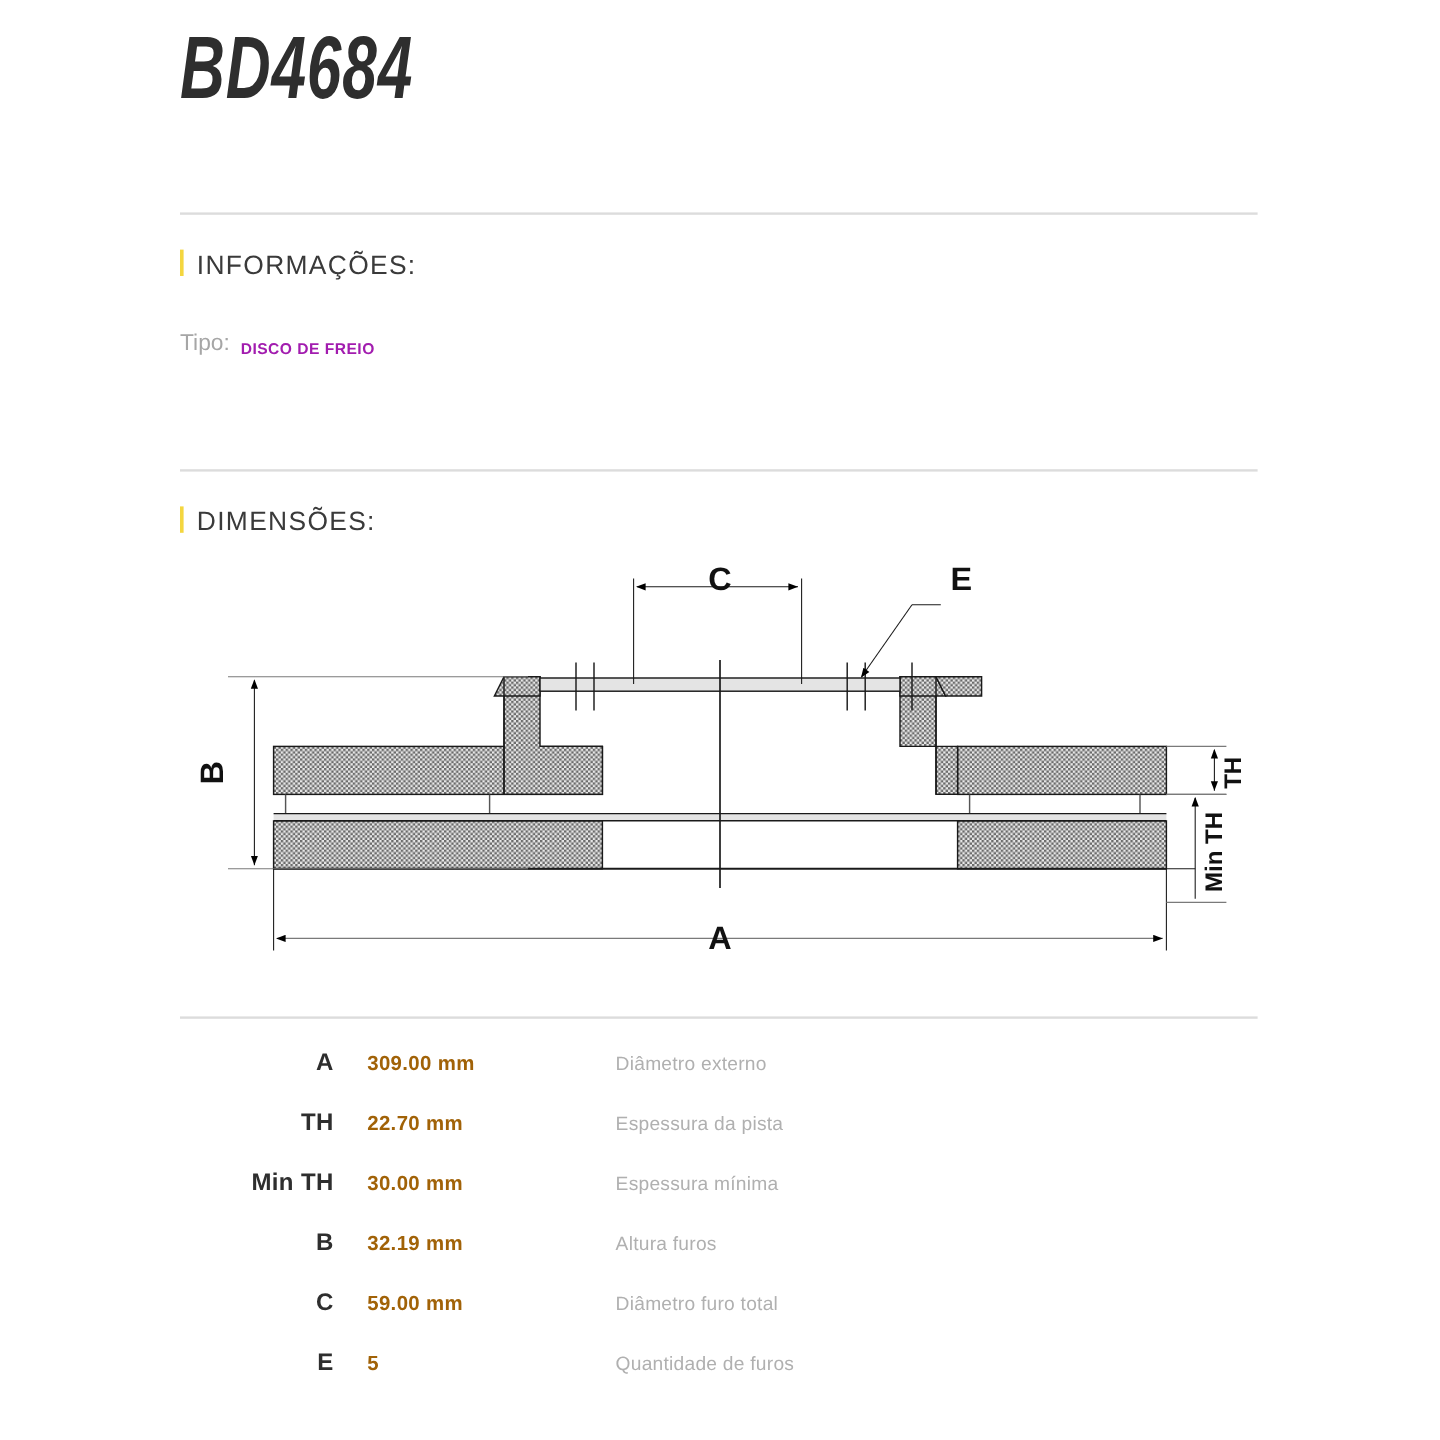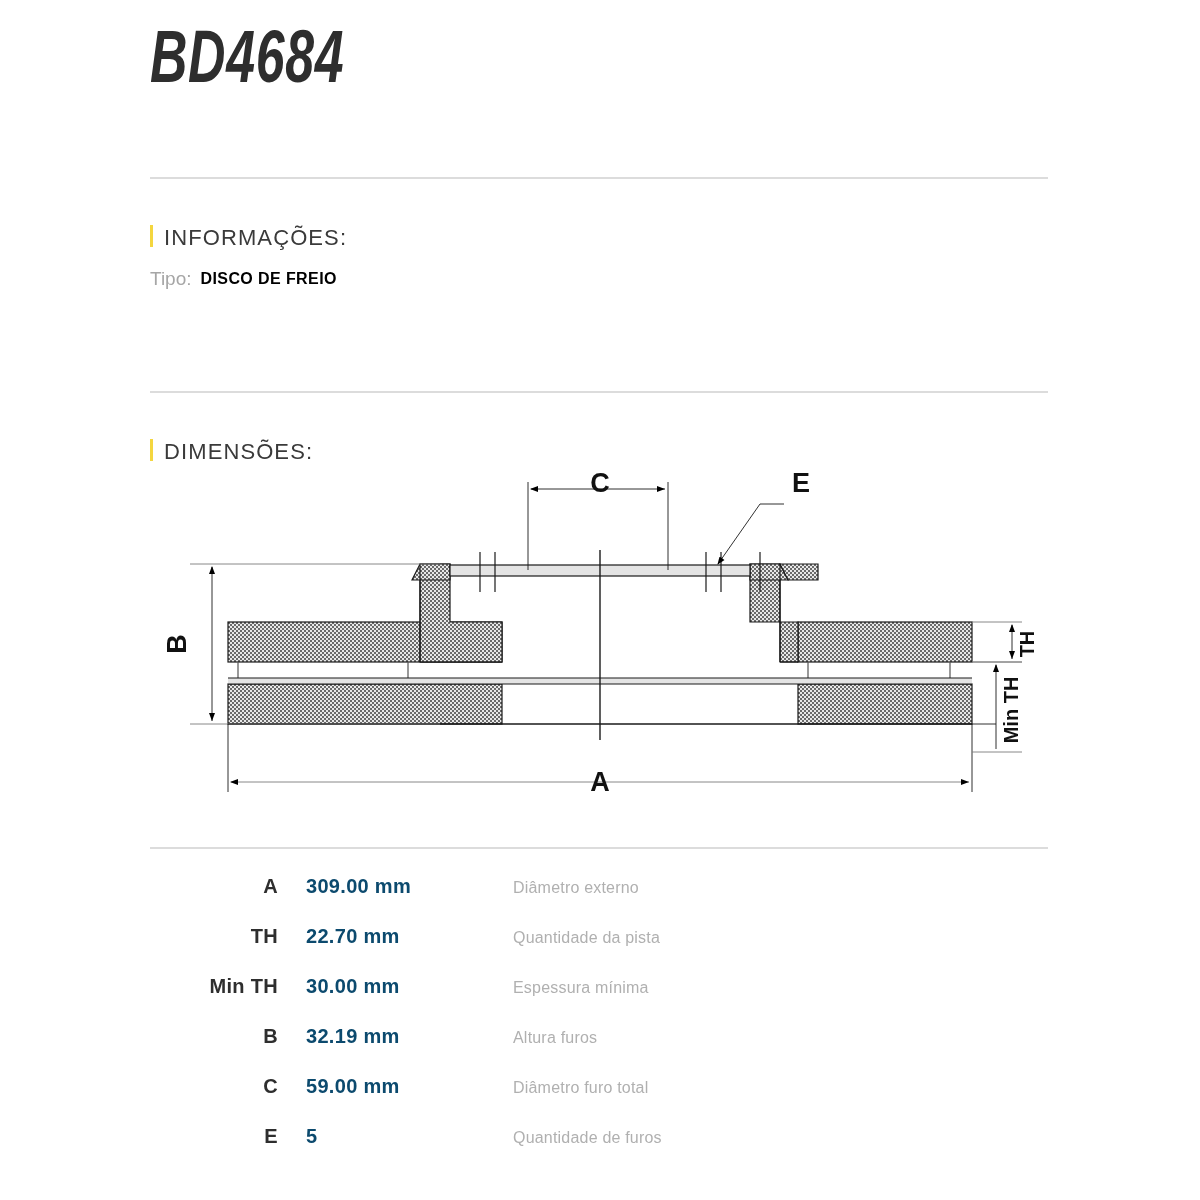--- a/index.html
+++ b/index.html
@@ -54,21 +54,20 @@
   #div2 { top: 391px; }
   #div3 { top: 847px; }
 
   
   .section-head {
     position: absolute;
     left: 150px;
     display: flex;
     align-items: flex-start;
     white-space: nowrap;
-    margin-top: 17px;
   }
   .accent-bar {
     width: 3px;
     height: 22px;
     background: #f4d63f;
     margin-right: 11px;
     flex: none;
   }
   .section-head .section-title {
     font-size: 22px;
@@ -81,32 +80,32 @@
 
   
   .info-list {
     position: absolute;
     left: 150px;
     top: 260px;
     width: 600px;
   }
   .info-row {
     display: flex;
-    align-items: center;
+    align-items: flex-end;
     height: 38px;
     white-space: nowrap;
   }
   .info-label {
     font-size: 19px;
     color: #a6a6a6;
     font-weight: normal;
   }
   .info-value {
-    font-size: 16px;
-    color: #000000;
+    font-size: 13px;
+    color: #a21caf;
     font-weight: bold;
     letter-spacing: 0.4px;
     margin-left: 9px;
   }
 
   
   .drawing {
     position: absolute;
     left: 150px;
     top: 452px;
@@ -133,23 +132,23 @@
     text-align: right;
     font-size: 20px;
     font-weight: bold;
     color: #2e2e2e;
     letter-spacing: 0.3px;
   }
   .dim-val {
     width: 235px;
     padding-left: 28px;
     box-sizing: border-box;
-    font-size: 20px;
+    font-size: 17px;
     font-weight: bold;
-    color: #0c4a6e;
+    color: #a16207;
     letter-spacing: 0.3px;
   }
   .dim-desc {
     font-size: 16px;
     color: #b0b0b0;
     font-weight: normal;
     letter-spacing: 0.2px;
   }
 </style>
 </head>
@@ -288,21 +287,21 @@
 
     <div class="dim-row">
       <span class="dim-sym">A</span>
       <span class="dim-val">309.00 mm</span>
       <span class="dim-desc">Diâmetro externo</span>
     </div>
 
     <div class="dim-row">
       <span class="dim-sym">TH</span>
       <span class="dim-val">22.70 mm</span>
-      <span class="dim-desc">Quantidade da pista</span>
+      <span class="dim-desc">Espessura da pista</span>
     </div>
 
     <div class="dim-row">
       <span class="dim-sym">Min TH</span>
       <span class="dim-val">30.00 mm</span>
       <span class="dim-desc">Espessura mínima</span>
     </div>
 
     <div class="dim-row">
       <span class="dim-sym">B</span>

